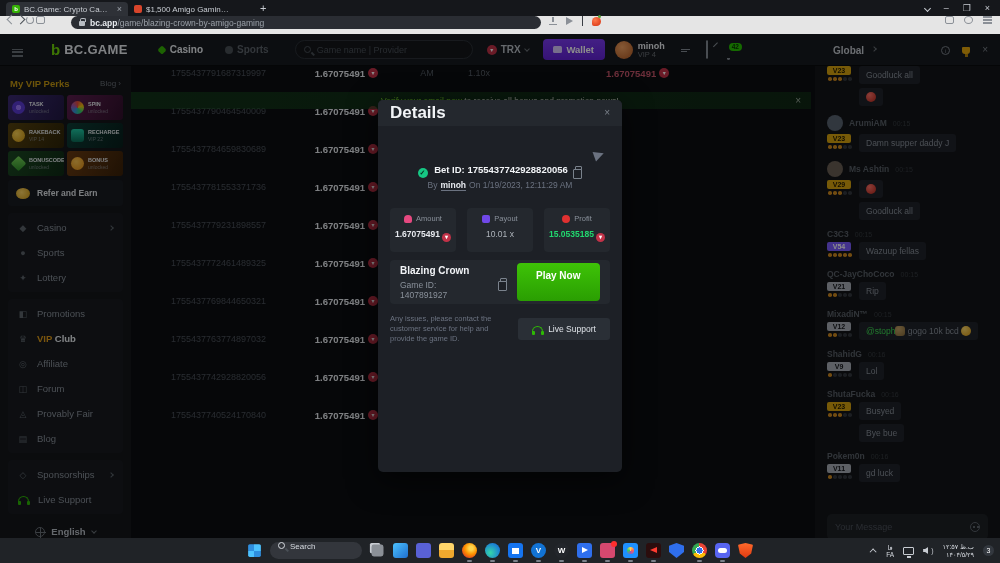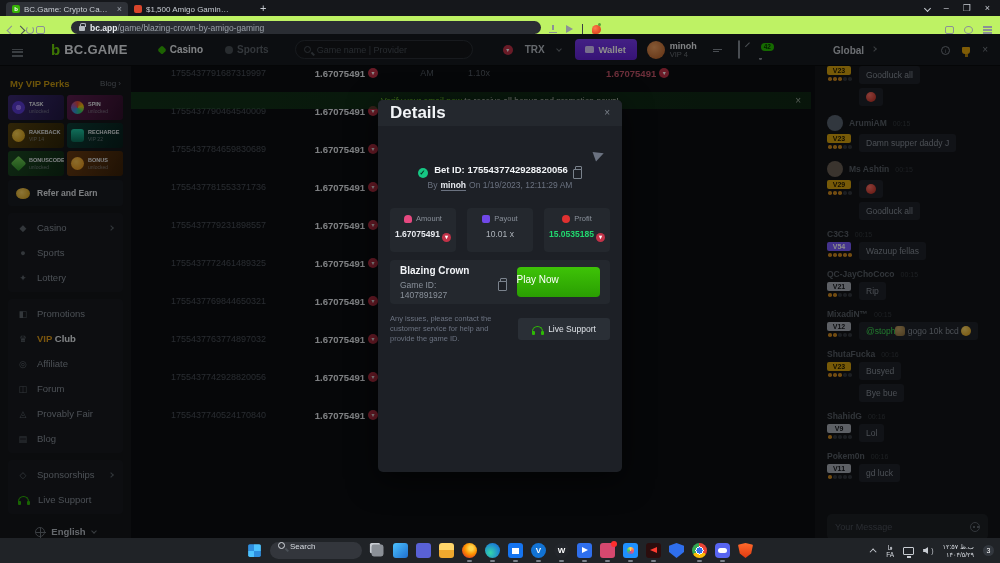--- a/index.html
+++ b/index.html
@@ -13,21 +13,21 @@
   .tab .fav { width:8px; height:8px; border-radius:2px; flex:none; }
   .fav-bc { background:#35b205; color:#fff; font-size:6px; font-weight:bold; text-align:center; line-height:8px; }
   .fav-promo { background:#d8452b; border-radius:50%; }
   .tab .tx { max-width:86px; overflow:hidden; text-overflow:ellipsis; }
   .tclose { color:#9aa0a8; font-size:9px; margin-left:auto; }
   .newtab { color:#c8ccd2; font-size:11px; margin-left:10px; }
   #wincontrols { margin-left:auto; display:flex; align-items:center; gap:14px; padding-right:10px; color:#c8ccd2; }
   .wc { font-size:9px; line-height:9px; }
   .chev { width:5px; height:5px; border-right:1px solid #c8ccd2; border-bottom:1px solid #c8ccd2; transform:rotate(45deg); display:inline-block; }
 
-  #addrbar { position:absolute; left:0; top:16px; width:1000px; height:18px; background:#bef264; display:flex; align-items:flex-end; gap:2px; padding:0 8px; }
+  #addrbar { position:absolute; left:0; top:16px; width:1000px; height:18px; background:#e5e5e5; display:flex; align-items:flex-start; gap:2px; padding:0 8px; }
   .navbtn { width:7px; height:7px; border-left:1.5px solid #8b9097; border-bottom:1.5px solid #8b9097; transform:rotate(45deg); }
   .navbtn.fwd { transform:rotate(225deg); border-color:#4a4f56; }
   .reload { width:8px; height:8px; border:1.5px solid #8b9097; border-radius:50%; border-top-color:transparent; }
   .panelicon { width:9px; height:8px; border:1px solid #8b9097; border-radius:2px; }
   #urlpill { display:flex; align-items:center; gap:5px; background:#2a2d33; border-radius:9px; height:13px; flex:0 0 470px; margin-left:24px; padding:0 8px; }
   .lock { width:6px; height:5px; background:#b7bcc2; border-radius:1px; position:relative; margin-top:2px; }
   .lock:before { content:""; position:absolute; left:1px; top:-3px; width:4px; height:3px; border:1px solid #b7bcc2; border-bottom:none; border-radius:2px 2px 0 0; }
   #urltext { font-size:8.5px; color:#9aa0a8; white-space:nowrap; }
   #urltext b { color:#e8ebef; font-weight:bold; }
   .extarea { display:flex; align-items:center; gap:9px; margin-left:6px; color:#8b9097; }
@@ -55,21 +55,21 @@
   .navtab { display:flex; align-items:center; gap:4px; font-size:10px; font-weight:bold; }
   #nav-casino { margin-left:30px; color:#e9edf1; }
   #nav-sports { margin-left:22px; color:#5d646c; }
   .dia { width:8px; height:8px; border-radius:2px; }
   .dia.green { background:#35b205; transform:rotate(45deg) scale(.8); }
   .dia.gray { background:#4a5057; border-radius:50%; }
   #searchpill { margin-left:26px; width:178px; height:19px; border:1px solid #2c3publisher138; border:1px solid #2c3138; border-radius:10px; display:flex; align-items:center; gap:6px; padding:0 8px; background:#14171b; }
   .mag { width:7px; height:7px; border:1.5px solid #4a5057; border-radius:50%; position:relative; flex:none; }
   .mag:before { content:""; position:absolute; left:6px; top:6px; width:4px; height:1.5px; background:#4a5057; transform:rotate(45deg); }
   #searchpill span { font-size:9px; color:#4a5057; white-space:nowrap; }
-  #cur { display:flex; align-items:center; gap:12px; margin-left:18px;padding-left:12px; }
+  #cur { display:flex; align-items:center; gap:4px; margin-left:2px;padding-left:12px; }
   .trx { width:10px; height:10px; border-radius:50%; background:#c23248; color:#fff; font-size:6px; line-height:10px; text-align:center; flex:none; }
   #cur b { color:#b9bfc7; font-size:10px; }
   .ddarrow { width:4px; height:4px; border-right:1.5px solid #6b7178; border-bottom:1.5px solid #6b7178; transform:rotate(45deg); margin-top:-2px; }
   #walletbtn { margin-left:14px; width:62px; height:21px; background:linear-gradient(180deg,#7b3bf2,#6323d6); border-radius:4px; display:flex; align-items:center; justify-content:center; gap:4px; color:#fff; font-size:9.5px; font-weight:bold; }
   .wic { width:9px; height:7px; background:#d9c9ff; border-radius:1.5px; }
   #userbox { display:flex; align-items:center; gap:5px; margin-left:10px; }
   .avatar { width:18px; height:18px; border-radius:50%; background:radial-gradient(circle at 40% 35%,#f3a261,#b05a23); }
   #userbox .un { color:#e9edf1; font-size:9px; font-weight:bold; line-height:10px; }
   #userbox .uv { color:#6b7178; font-size:7.5px; line-height:8px; }
   .hicon { position:relative; margin-left:16px; color:#868d96; }
@@ -191,21 +191,21 @@
   .sic.amount { background:#e64980; border-radius:50% 50% 2px 2px; }
   .sic.payout { background:#7048e8; }
   .sic.profit { background:#e03131; border-radius:50%; }
   .scard .val { margin-top:6px; font-size:8.5px; font-weight:bold; color:#e6e9ee; }
   .scard .val .trx { width:9px; height:9px; line-height:9px; display:inline-block; vertical-align:-2px; margin-left:2px; }
   .val.payoutv { color:#aeb4bb; font-weight:normal; }
   .val.profitv { color:#21d96f; }
   #mgame { position:absolute; left:12px; top:160px; width:220px; height:44px; background:#24282e; border-radius:4px; display:flex; align-items:center; padding:0 10px; }
   #mgame .gl .gn { color:#f2f4f7; font-size:10px; font-weight:bold; margin-bottom:4px; }
   #mgame .gl .gid { color:#8a919b; font-size:8.5px; }
-  #playnow { margin-left:auto; width:84px; height:30px; background:linear-gradient(180deg,#3ec307,#2a9e02); border-radius:4px; color:#fff; font-size:10px; font-weight:normal; text-align:left; line-height:25px; }
+  #playnow { margin-left:auto; width:84px; height:38px; background:linear-gradient(180deg,#3ec307,#2a9e02); border-radius:4px; color:#fff; font-size:10px; font-weight:bold; text-align:center; line-height:25px; }
   #mgame .copy { margin-right:10px; }
   #mnote { position:absolute; left:12px; top:214px; width:220px; display:flex; align-items:center; gap:8px; }
   #mnote .nt { width:118px; font-size:7.5px; color:#6b7280; line-height:10px; }
   #lsbtn { margin-left:auto; width:92px; height:22px; background:#2a2f36; border-radius:3px; display:flex; align-items:center; justify-content:center; gap:5px; color:#dfe3e8; font-size:8.5px; }
 
   
   #taskbar { position:absolute; left:0; top:538px; width:1000px; height:25px; background:#202327; display:flex; align-items:center; justify-content:center; gap:8px; }
   .tbi { width:15px; height:15px; border-radius:3px; position:relative; flex:none; }
   .tbi.open:after { content:""; position:absolute; left:5px; bottom:-4px; width:5px; height:2px; border-radius:1px; background:#7a818a; }
   .tbi.active:after { width:9px; left:3px; background:#9fb6c9; }
@@ -656,58 +656,58 @@
                   <span class="st"></span>
                 </div>
               </div>
               <div class="cmsgs">
                 <div class="bubble"><span class="mention">@stoph</span><span class="emoji e-wave"></span> gogo 10k bcd <span class="emoji e-smile"></span></div>
               </div>
             </div>
           </div>
           <div class="cgroup">
             <div class="chead">
+              <span class="cuser">ShahidG</span>
+              <span class="ctime">00:16</span>
+            </div>
+            <div class="cbody">
+              <div class="cleft">
+                <span class="vbadge vb-gray">V9</span>
+                <div class="stars">
+                  <span class="st on"></span>
+                  <span class="st"></span>
+                  <span class="st"></span>
+                  <span class="st"></span>
+                  <span class="st"></span>
+                </div>
+              </div>
+              <div class="cmsgs">
+                <div class="bubble">Lol</div>
+              </div>
+            </div>
+          </div>
+          <div class="cgroup">
+            <div class="chead">
               <span class="cuser">ShutaFucka</span>
               <span class="ctime">00:16</span>
             </div>
             <div class="cbody">
               <div class="cleft">
                 <span class="vbadge vb-gold">V23</span>
                 <div class="stars">
                   <span class="st on"></span>
                   <span class="st on"></span>
                   <span class="st on"></span>
                   <span class="st"></span>
                   <span class="st"></span>
                 </div>
               </div>
               <div class="cmsgs">
                 <div class="bubble">Busyed</div>
                 <div class="bubble">Bye bue</div>
-              </div>
-            </div>
-          </div>
-          <div class="cgroup">
-            <div class="chead">
-              <span class="cuser">ShahidG</span>
-              <span class="ctime">00:16</span>
-            </div>
-            <div class="cbody">
-              <div class="cleft">
-                <span class="vbadge vb-gray">V9</span>
-                <div class="stars">
-                  <span class="st on"></span>
-                  <span class="st"></span>
-                  <span class="st"></span>
-                  <span class="st"></span>
-                  <span class="st"></span>
-                </div>
-              </div>
-              <div class="cmsgs">
-                <div class="bubble">Lol</div>
               </div>
             </div>
           </div>
           <div class="cgroup">
             <div class="chead">
               <span class="cuser">Pokem0n</span>
               <span class="ctime">00:16</span>
             </div>
             <div class="cbody">
               <div class="cleft">

